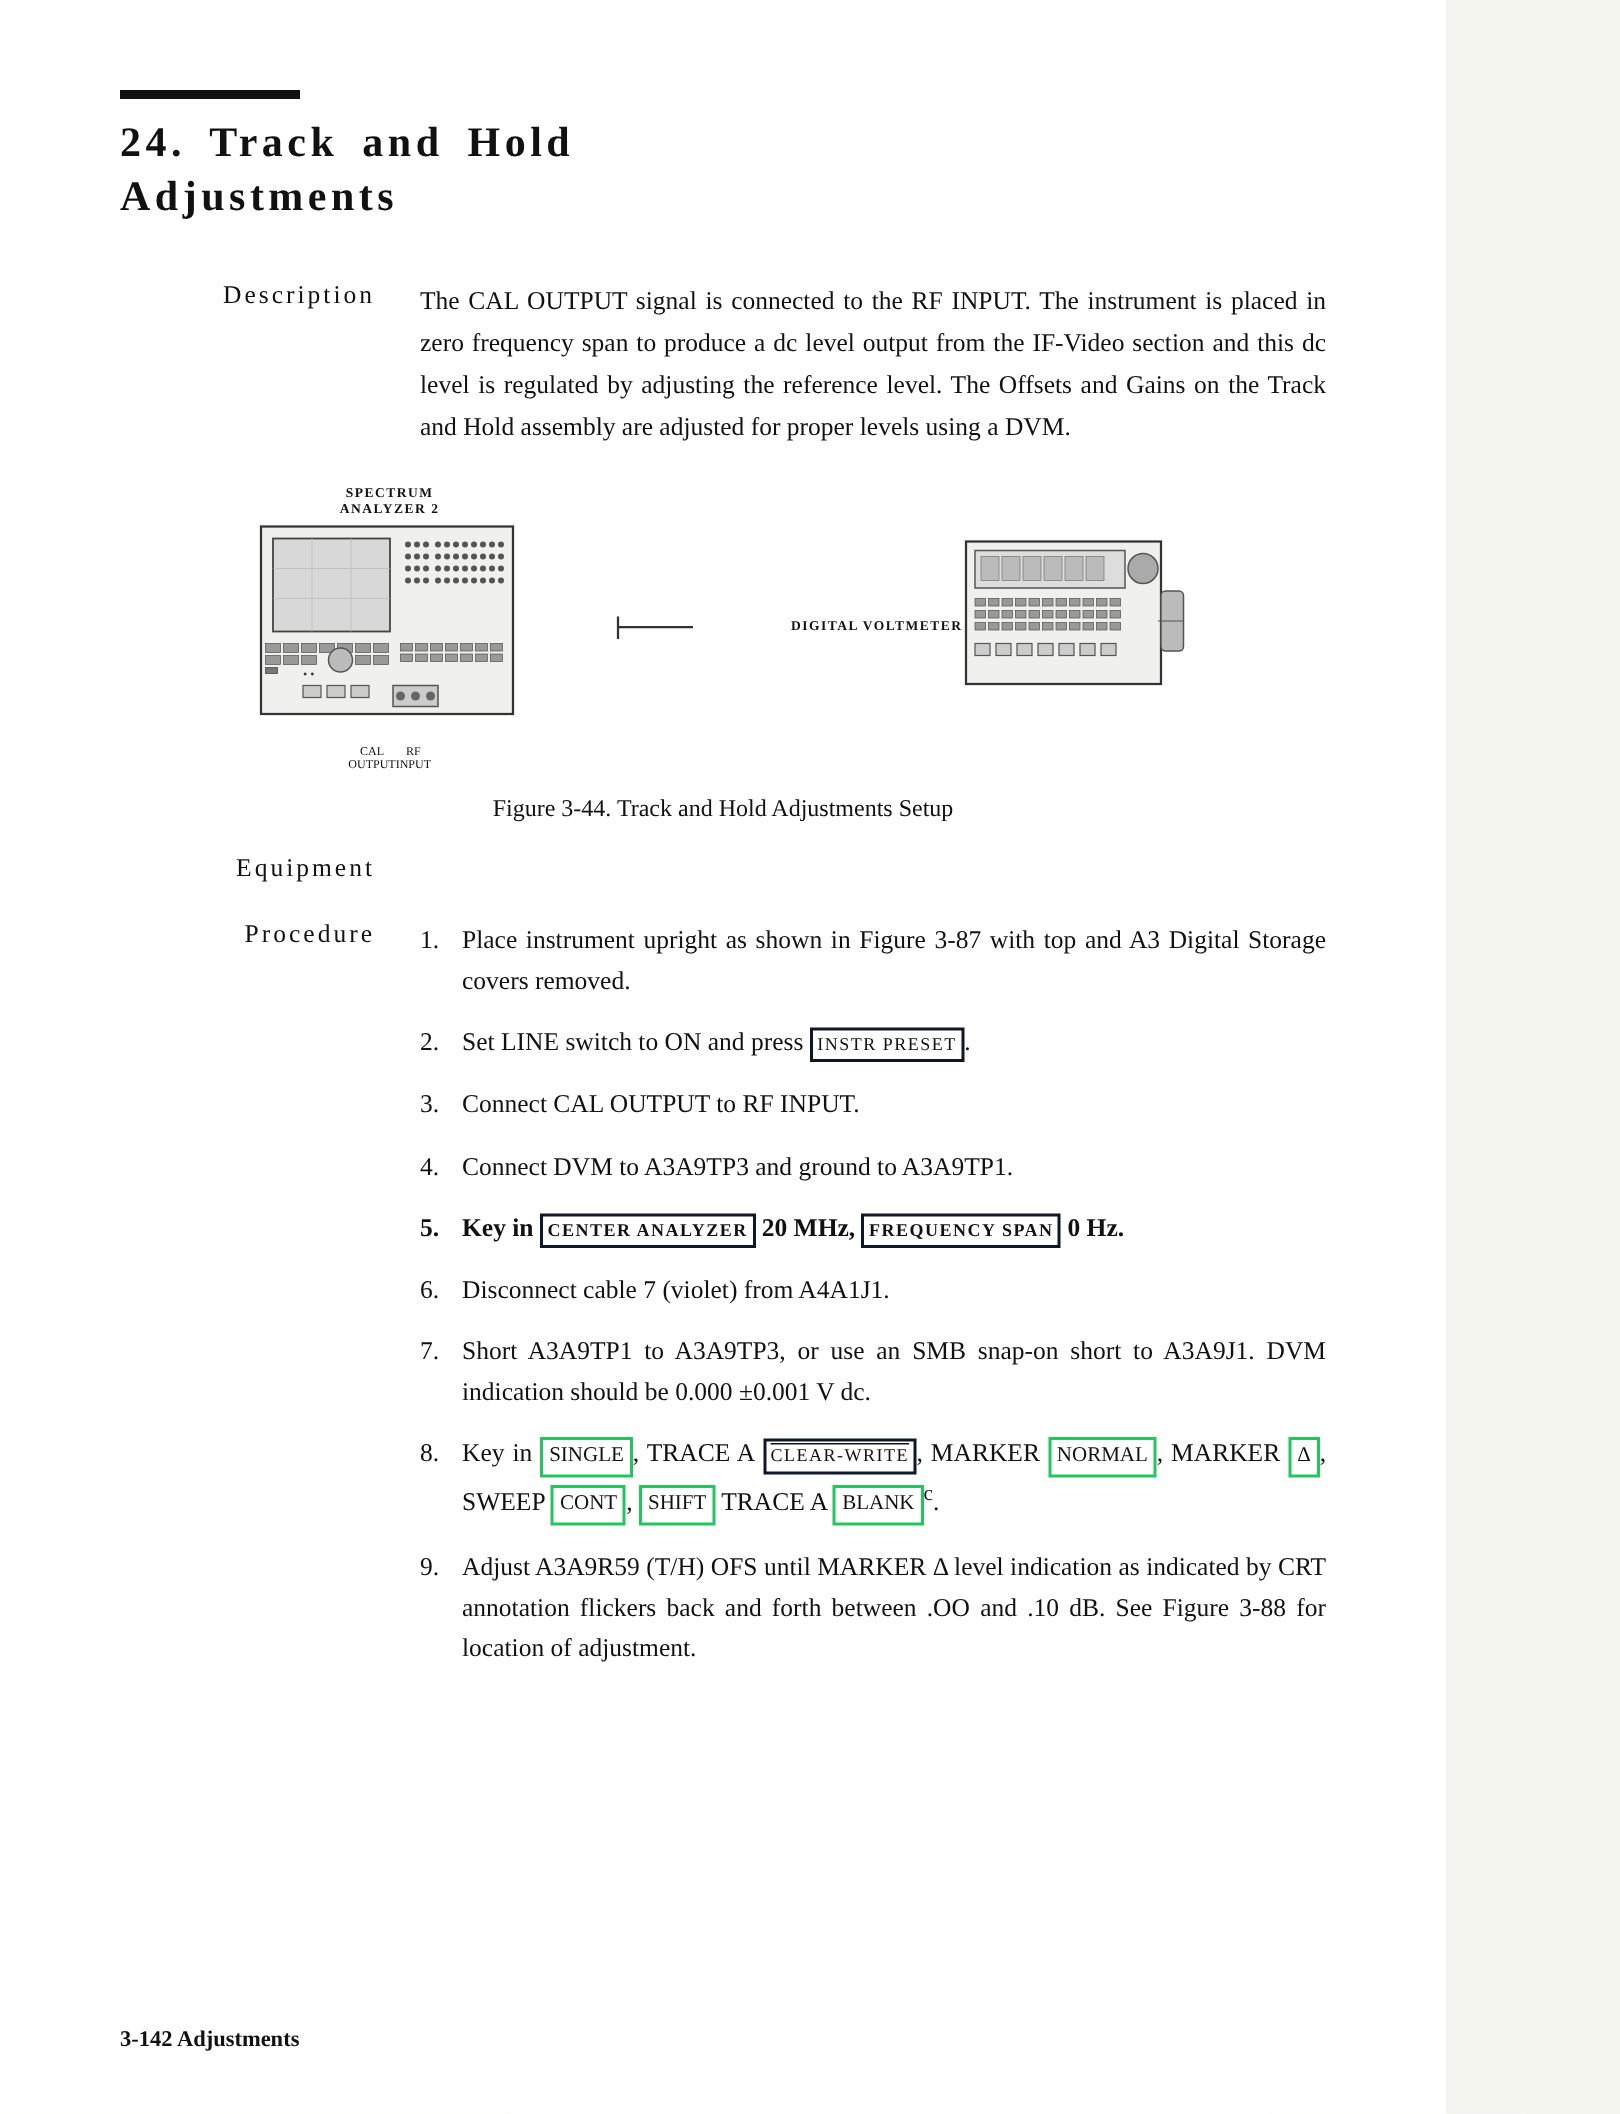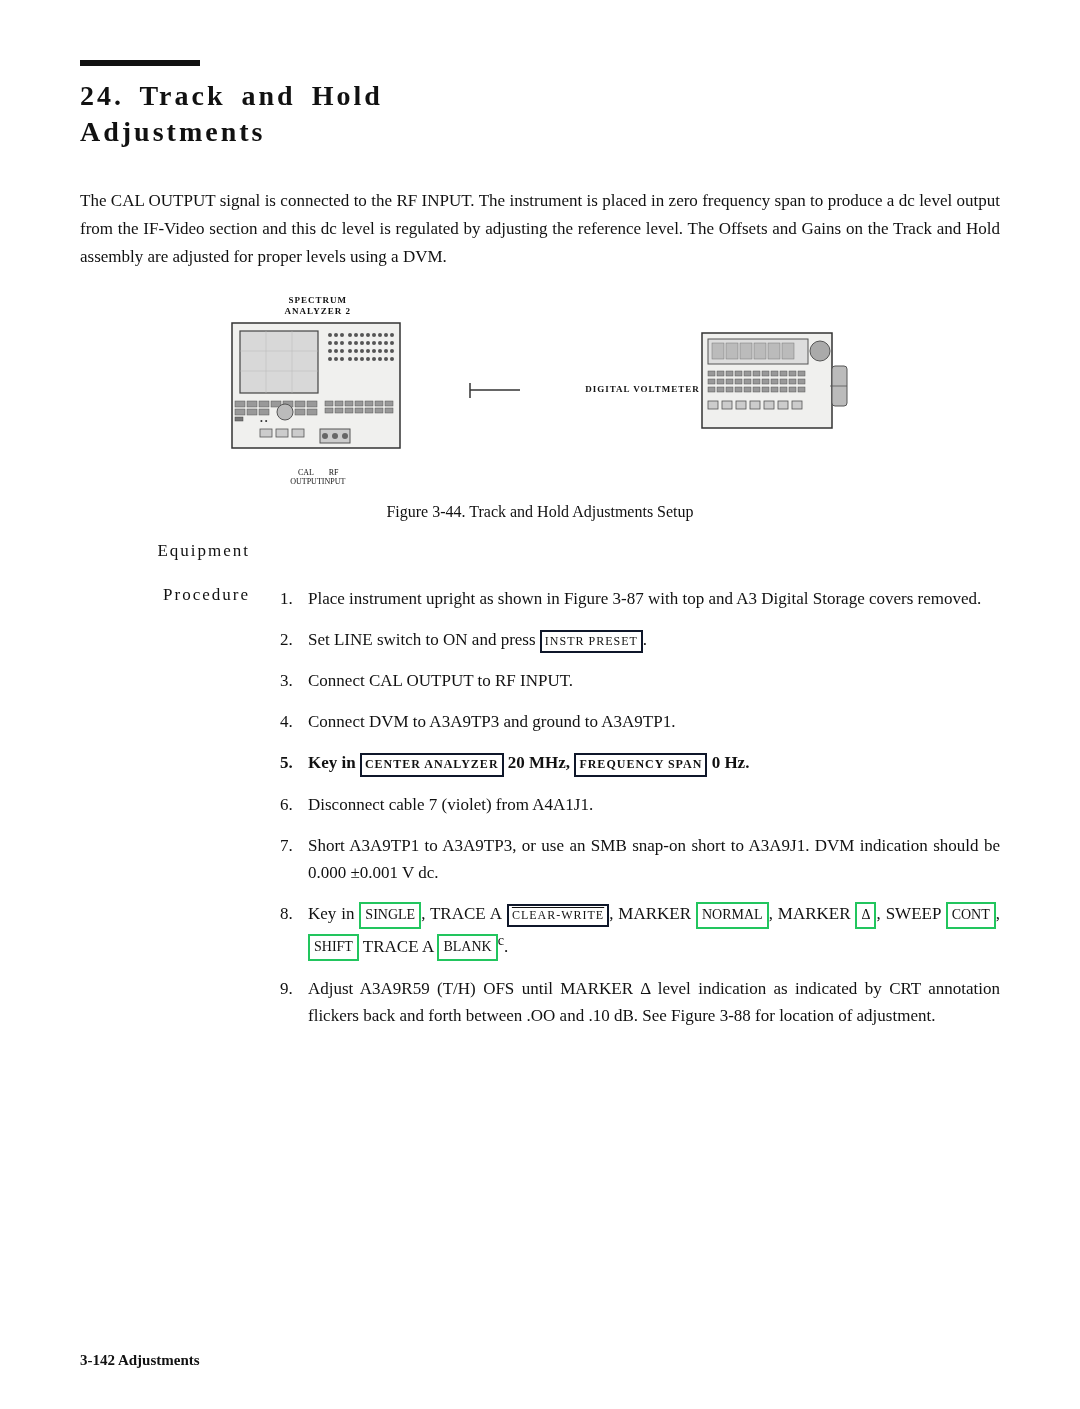--- a/index.html
+++ b/index.html
@@ -7,21 +7,21 @@
     body {
       background: #f5f5f0;
       font-family: 'Times New Roman', Times, serif;
       width: 1080px;
       min-height: 1409px;
       position: relative;
       color: #111;
     }
 
     .page {
-      width: 1080px;
+      width: 964px;
       min-height: 1409px;
       background: #ffffff;
       padding: 60px 80px 80px 80px;
       position: relative;
     }
 
     
     .top-rule {
       width: 120px;
       height: 6px;
@@ -177,20 +177,21 @@
 <div class="page">
 
   <div class="top-rule"></div>
 
   <div class="chapter-title">
     24. Track and Hold<br>Adjustments
   </div>
 
 
   <div class="content-row">
+    <div class="label-col">Description</div>
     <div class="content-col description-text">The CAL OUTPUT signal is connected to the RF INPUT. The instrument is placed in zero frequency span to produce a dc level output from the IF-Video section and this dc level is regulated by adjusting the reference level. The Offsets and Gains on the Track and Hold assembly are adjusted for proper levels using a DVM.</div>
   </div>
 
   <div class="figure-svg-container">
     <div class="device-diagram">
 
       <div style="display:flex; flex-direction:column; align-items:center;">
         <div style="font-size:9px; font-weight:bold; letter-spacing:1px; text-align:center; margin-bottom:4px; line-height:1.2;">
           SPECTRUM<br>ANALYZER 2
         </div>

